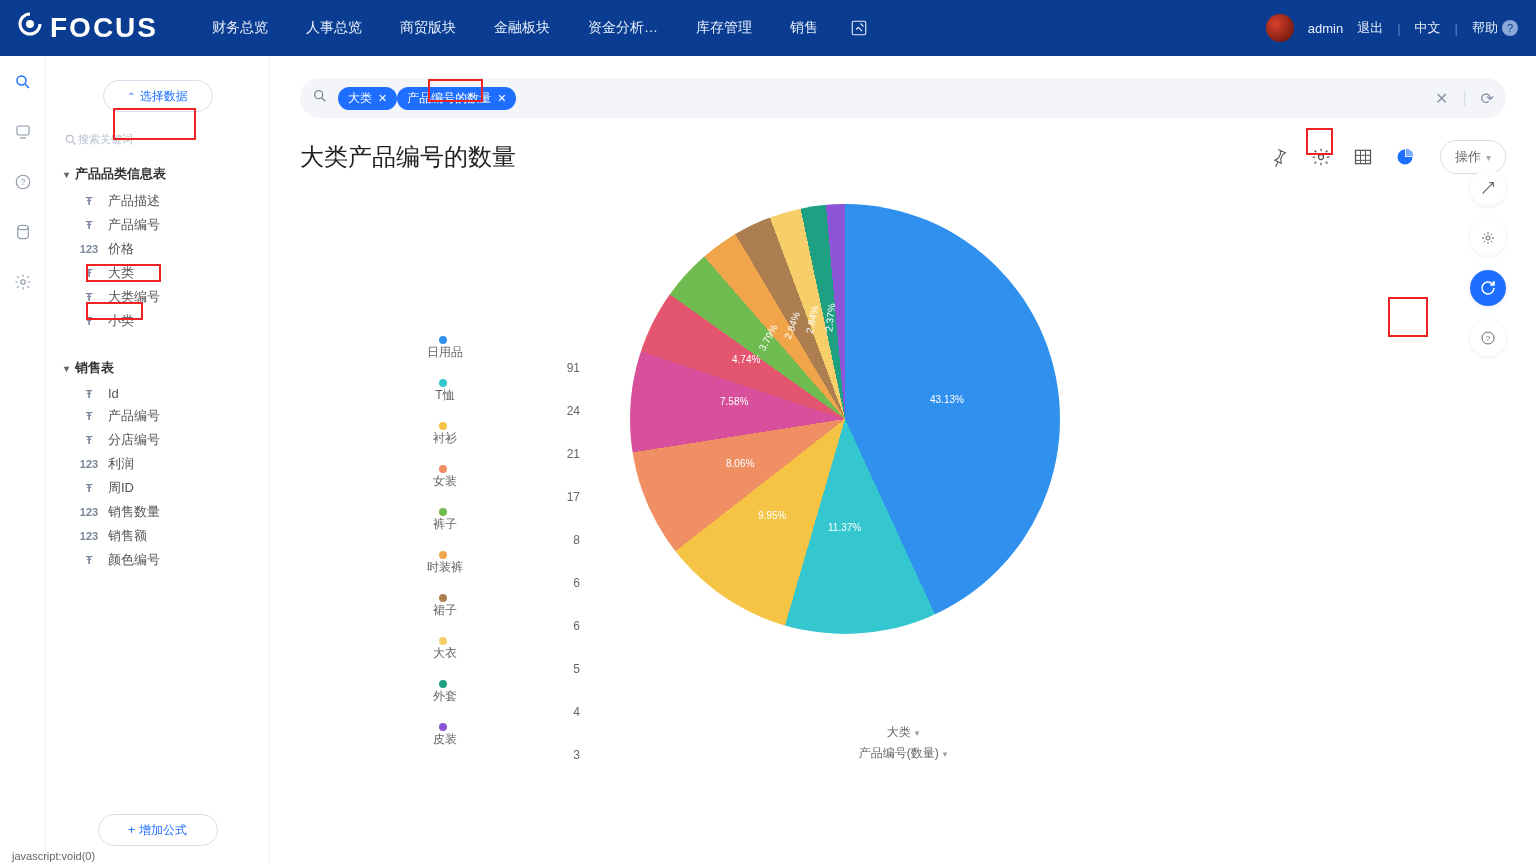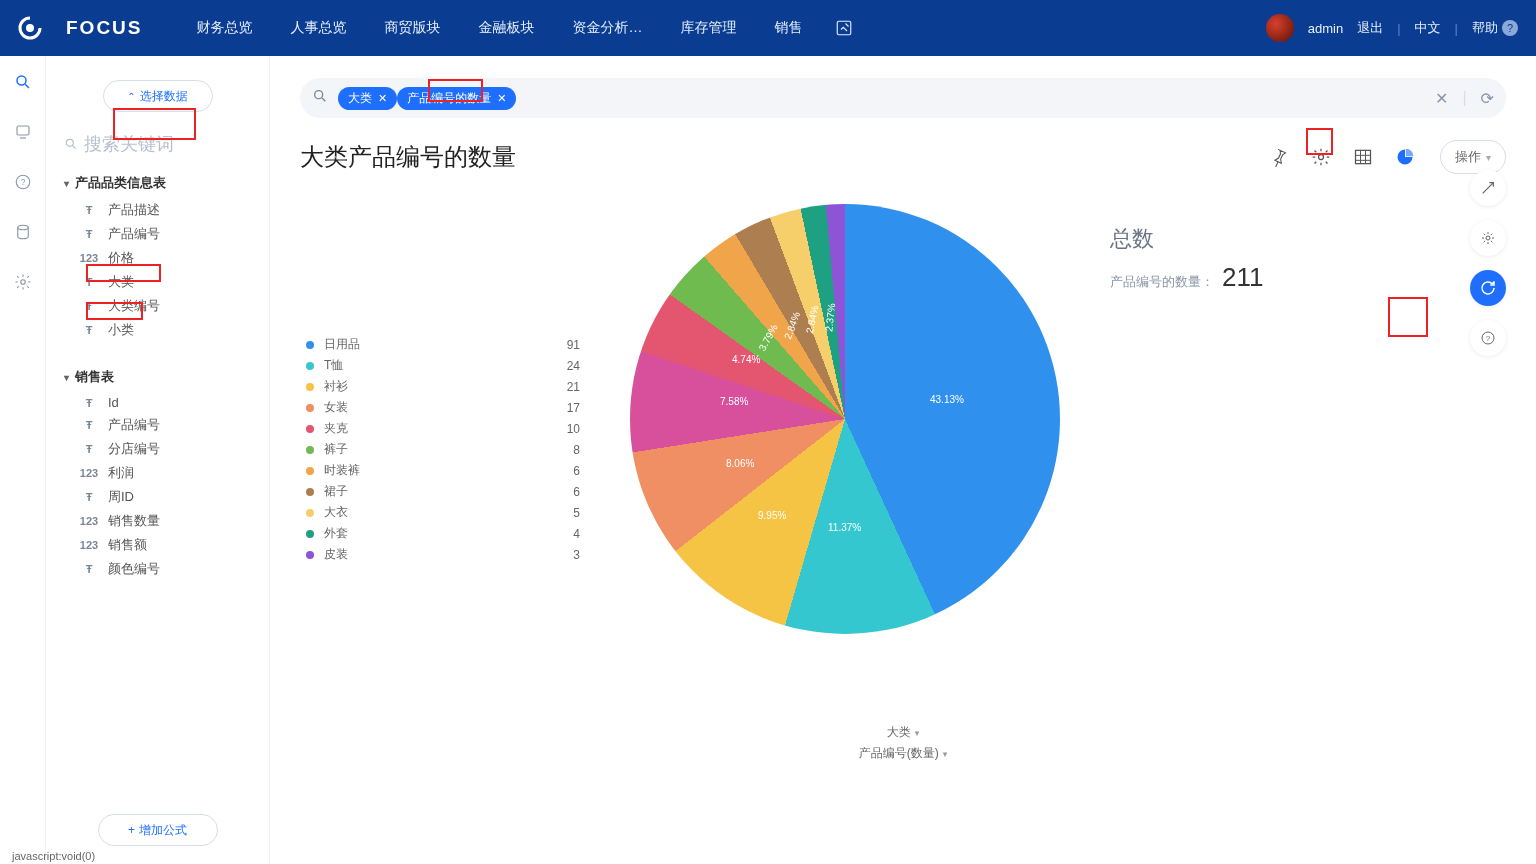--- a/index.html
+++ b/index.html
@@ -1,38 +1,38 @@
 <!DOCTYPE html>
 <html><head>
 <meta charset="utf-8">
 <style>
 * { margin:0; padding:0; box-sizing:border-box; font-family:-apple-system,"PingFang SC","Microsoft YaHei",Arial,sans-serif; }
 body { width:1536px; height:864px; background:#fff; overflow:hidden; position:relative; }
 
 
 .topnav { height:56px; background:#0a3d91; display:flex; align-items:center; color:#fff; padding:0 18px; }
-.logo { display:flex; align-items:center; gap:24px; font-size:19px; font-weight:600; letter-spacing:2px;}
+.logo { display:flex; align-items:flex-start; gap:8px; font-size:28px; font-weight:600; letter-spacing:2px;}
 .logo svg { width:24px; height:24px; }
 .nav-items { display:flex; margin-left:36px; gap:2px; }
 .nav-items > div { padding:0 18px; font-size:14px; color:#e6eefc; cursor:pointer; height:55px; display:flex; align-items:center;}
 .nav-icon-btn { padding:0 14px; color:#e6eefc; cursor:pointer; display:flex;align-items:center;}
 .topright { margin-left:auto; display:flex; align-items:center; gap:14px; font-size:13px; color:#e6eefc;}
 .topright .avatar { width:28px; height:28px; border-radius:50%; background:radial-gradient(circle at 35% 35%,#d8402b,#5a1107); display:inline-block;}
 .topright .sep { color:#5a86c9; }
 .help-q { display:inline-flex;align-items:center;justify-content:center;width:16px;height:16px;border-radius:50%;background:#8aa8d8;color:#0a3d91;font-size:11px;margin-left:4px;}
 
 
 .rail { position:absolute; top:56px; left:0; width:46px; bottom:0; border-right:1px solid #eef1f6; display:flex; flex-direction:column; align-items:center; padding-top:14px; gap:26px;}
 .rail .ritem { width:24px; height:24px; display:flex; align-items:center; justify-content:center; color:#8a95a6; cursor:pointer;}
 .rail .ritem.active { color:#1e6fff; }
 
 
 .leftpanel { position:absolute; top:56px; left:46px; width:224px; bottom:0; border-right:1px solid #eef1f6; padding:14px 0 0 0;}
 .select-data-btn { margin:10px auto 20px; display:flex; align-items:center; justify-content:center; width:110px; height:32px; border:1px solid #d7ddea; border-radius:16px; font-size:12px; color:#1e6fff; cursor:pointer; gap:4px;}
-.search-kw { margin:0 18px 18px; display:flex; align-items:center; gap:6px; color:#b8c0cf; font-size:18px;}
+.search-kw { margin:0 18px 18px; display:flex; align-items:center; color:#b8c0cf; font-size:11px;}
 .tree { font-size:13px; color:#555; padding-left:18px; padding-right:8px;}
 .tree .tbl-head { font-weight:600; color:#333; margin:8px 0 6px; display:flex; align-items:center; gap:6px;}
 .tree .tbl-head::before { content:"▾"; font-size:10px; color:#666;}
 .tree .fld { display:flex; align-items:center; gap:8px; padding:3px 0 3px 14px; cursor:pointer;}
 .tree .fld .ic { width:22px; display:inline-flex;justify-content:center; color:#7a869a; font-size:11px; font-weight:600;}
 .tree .gap { height:18px;}
 .add-formula-btn { position:absolute; bottom:18px; left:50%; transform:translateX(-50%); width:120px; height:32px; border:1px solid #d7ddea; border-radius:16px; display:flex;align-items:center;justify-content:center; font-size:12px; color:#1e6fff; cursor:pointer; gap:4px;}
 
 
 .main { position:absolute; top:56px; left:270px; right:0; bottom:0; padding:22px 30px 10px 30px;}
@@ -62,21 +62,21 @@
     #6fbb4f 305.42deg 319.07deg,
     #f0a54a 319.07deg 329.31deg,
     #ad7f50 329.31deg 339.55deg,
     #f6cf6a 339.55deg 348.08deg,
     #1ea083 348.08deg 354.9deg,
     #8e54d8 354.9deg 360deg
   );
 }
 .pct { position:absolute; font-size:10px; color:#fff; font-weight:500;}
 .legend { position:absolute; left:0; top:150px; width:290px;}
-.legend .row { display:flex; align-items:center; font-size:12px; color:#666; padding:2px 0;}
+.legend .row { display:flex; align-items:center; font-size:12px; color:#666; padding:2px 0;flex-direction:column;}
 .legend .dot { width:8px; height:8px; border-radius:50%; margin-right:10px; margin-left:6px;}
 .legend .val { margin-left:auto; padding-right:10px;}
 .totals { position:absolute; left:810px; top:40px;}
 .totals .tlabel { font-size:22px; color:#6a7484; }
 .totals .tline { margin-top:8px; font-size:13px; color:#8a95a6; display:flex;align-items:baseline; gap:8px;}
 .totals .tnum { font-size:26px; color:#333; font-weight:500;}
 .bottom-axis { position:absolute; bottom:20px; left:0; right:0; text-align:center; font-size:12px; color:#666;}
 .bottom-axis div { margin:2px 0; display:inline-flex; align-items:center; gap:4px;}
 
 
@@ -327,25 +327,20 @@
           <span class="dot" style="background:#f6c445"></span>
           <span>衬衫</span>
           <span class="val">21</span>
         </div>
         <div class="row">
           <span class="dot" style="background:#ef8f63"></span>
           <span>女装</span>
           <span class="val">17</span>
         </div>
         <div class="row">
-          <span class="dot" style="background:#e45570"></span>
-          <span>夹克</span>
-          <span class="val">10</span>
-        </div>
-        <div class="row">
           <span class="dot" style="background:#6fbb4f"></span>
           <span>裤子</span>
           <span class="val">8</span>
         </div>
         <div class="row">
           <span class="dot" style="background:#f0a54a"></span>
           <span>时装裤</span>
           <span class="val">6</span>
         </div>
         <div class="row">
@@ -363,27 +358,20 @@
           <span>外套</span>
           <span class="val">4</span>
         </div>
         <div class="row">
           <span class="dot" style="background:#8e54d8"></span>
           <span>皮装</span>
           <span class="val">3</span>
         </div>
       </div>
 
-    <div class="totals">
-      <div class="tlabel">总数</div>
-      <div class="tline">
-          <span>产品编号的数量：</span>
-          <span class="tnum">211</span>
-        </div>
-    </div>
 
     <div class="bottom-axis">
       <div>
           <span>大类</span> 
           <span style="font-size:9px;color:#999">▾</span>
         </div><br>
       <div>
           <span>产品编号(数量)</span> 
           <span style="font-size:9px;color:#999">▾</span>
         </div>

